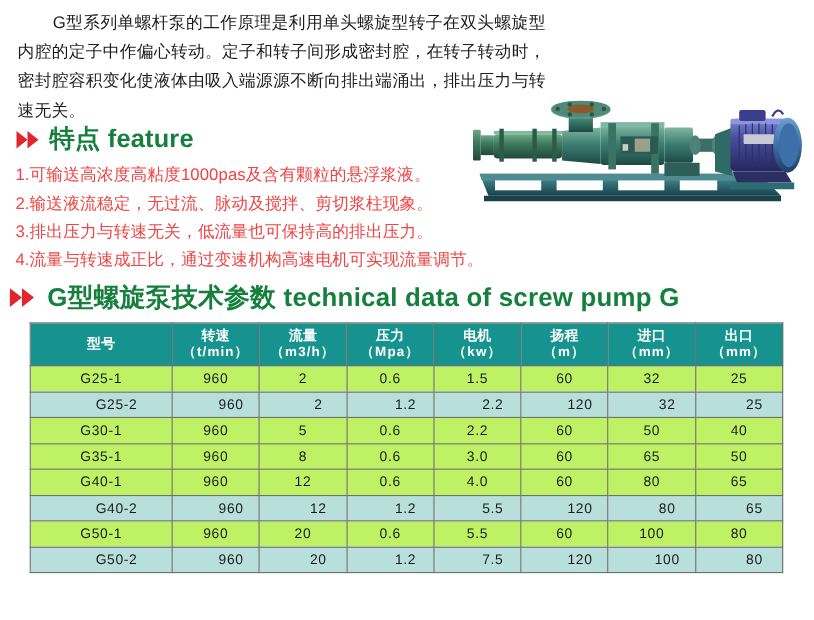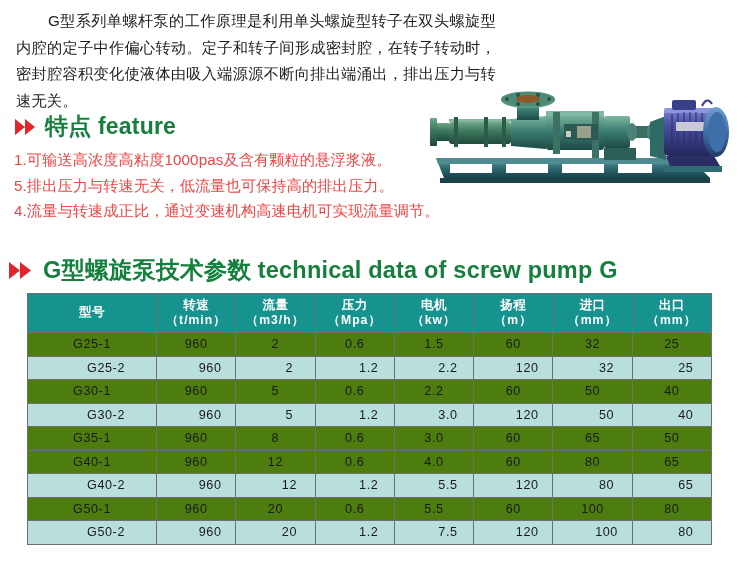--- a/index.html
+++ b/index.html
@@ -109,21 +109,21 @@
     font-weight: 600;
     line-height: 15.5px;
     letter-spacing: 0.3px;
   }
   table.spec thead th .unit { display: block; font-size: 12.2px; letter-spacing: 1px; }
   table.spec tbody td {
     height: 22.5px;
     font-weight: 500;
     letter-spacing: 0.6px;
   }
-  table.spec tbody tr.odd td  { background: #4d7c0f; }
+  table.spec tbody tr.odd td  { background: #bef264; }
   table.spec tbody tr.even td { background: #b9dfdc; padding-left: 28px; }
   .col-model { width: 128px; }
 </style>
 </head>
 <body>
 
 <div class="intro">G型系列单螺杆泵的工作原理是利用单头螺旋型转子在双头螺旋型内腔的定子中作偏心转动。定子和转子间形成密封腔，在转子转动时，密封腔容积变化使液体由吸入端源源不断向排出端涌出，排出压力与转速无关。</div>
 
 <div class="photo">
   <svg width="318" height="112" viewBox="0 0 318 112">
@@ -232,21 +232,22 @@
     <svg class="chev" width="24" height="18" viewBox="0 0 24 18">
       <polygon points="1,1 11,9 1,17" fill="#e0262c"></polygon>
       <polygon points="11,1 21,9 11,17" fill="#e0262c"></polygon>
     </svg>
   </span>
   <span class="heading-text">特点 feature</span>
 </div>
 
 <div class="features">
   <div class="feature-item">1.可输送高浓度高粘度1000pas及含有颗粒的悬浮浆液。</div>
-  <div class="feature-item">5.排出压力与转速无关，低流量也可保持高的排出压力。</div>
+  <div class="feature-item">2.输送液流稳定，无过流、脉动及搅拌、剪切浆柱现象。</div>
+  <div class="feature-item">3.排出压力与转速无关，低流量也可保持高的排出压力。</div>
   <div class="feature-item">4.流量与转速成正比，通过变速机构高速电机可实现流量调节。</div>
 </div>
 
 <div class="heading heading-tech">
   <span>
     <svg class="chev" width="26" height="19" viewBox="0 0 26 19">
       <polygon points="1,1 12,9.5 1,18" fill="#e0262c"></polygon>
       <polygon points="12,1 23,9.5 12,18" fill="#e0262c"></polygon>
     </svg>
   </span>
@@ -315,30 +316,20 @@
         <tr class="odd">
           <td class="col-model">G30-1</td>
           <td>960</td>
           <td>5</td>
           <td>0.6</td>
           <td>2.2</td>
           <td>60</td>
           <td>50</td>
           <td>40</td>
         </tr>
-        <tr class="even">
-          <td class="col-model">G30-2</td>
-          <td>960</td>
-          <td>5</td>
-          <td>1.2</td>
-          <td>3.0</td>
-          <td>120</td>
-          <td>50</td>
-          <td>40</td>
-        </tr>
         <tr class="odd">
           <td class="col-model">G35-1</td>
           <td>960</td>
           <td>8</td>
           <td>0.6</td>
           <td>3.0</td>
           <td>60</td>
           <td>65</td>
           <td>50</td>
         </tr>

